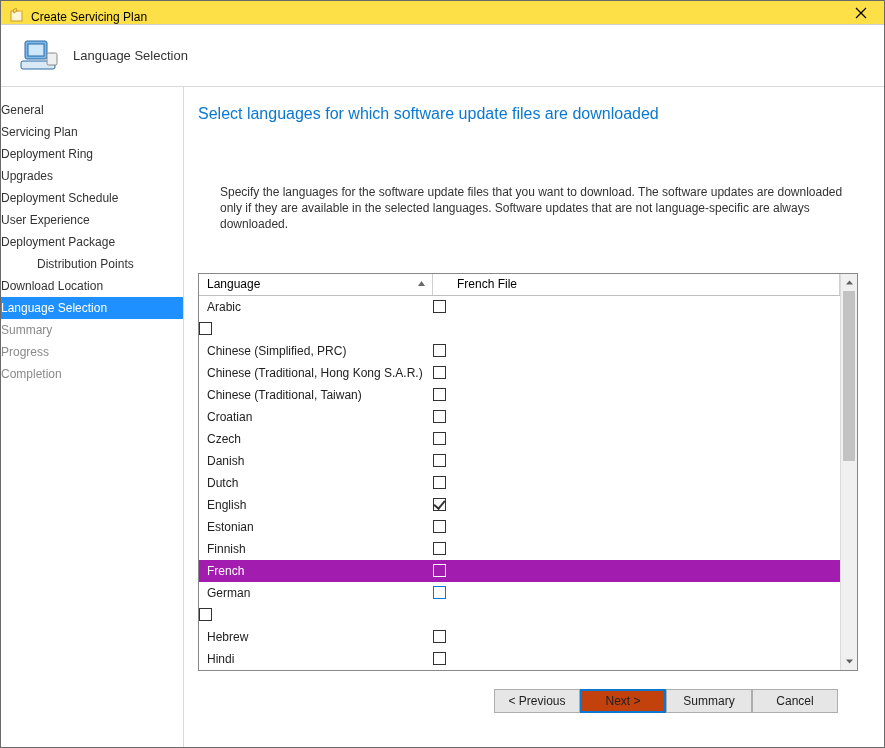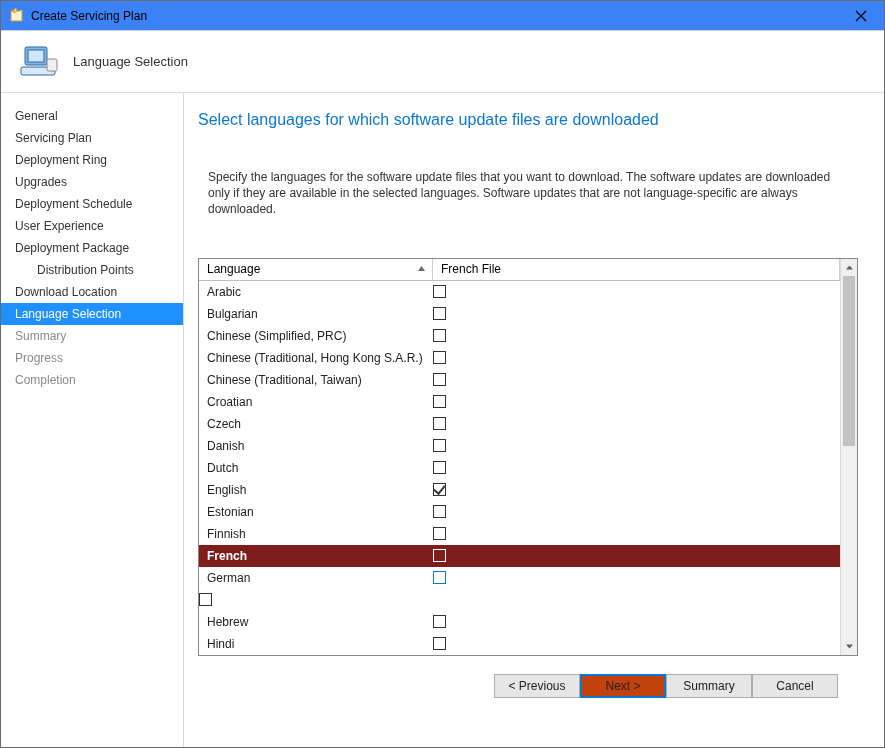--- a/index.html
+++ b/index.html
@@ -4,49 +4,49 @@
   <style>
     * { box-sizing: border-box; margin: 0; padding: 0; }
     html, body {
       width: 885px; height: 748px;
       font-family: "Segoe UI", Tahoma, sans-serif;
       font-size: 12px; color: #222;
       background: #fff; overflow: hidden;
     }
     .window { width: 885px; height: 748px; border: 1px solid #6a6a6a; display: flex; flex-direction: column; }
     
-    .titlebar { height: 30px; display: flex; align-items: center; border-bottom: 1px solid #d0d0d0; background: #3b82f6; }
+    .titlebar { height: 24px; display: flex; align-items: flex-end; border-bottom: 1px solid #d0d0d0; background: #fde047; }
     .titlebar .appicon { width: 16px; height: 16px; margin: 0 6px 0 8px; display: flex; align-items: center; justify-content: center; }
     .titlebar .title { flex: 1; font-size: 12px; color: #000; }
     .titlebar .close { width: 46px; height: 100%; display: flex; align-items: center; justify-content: center; cursor: pointer; }
     
     .headerband { height: 62px; display: flex; align-items: center; background: #fff; border-bottom: 1px solid #d9d9d9; }
     .headerband .bigicon { width: 42px; height: 36px; margin: 0 12px 0 18px; display: flex; align-items: center; justify-content: center; }
     .headerband .pagetitle { font-size: 13px; color: #333; }
     
     .body { flex: 1; display: flex; min-height: 0; }
     .sidebar { width: 183px; border-right: 1px solid #d9d9d9; padding-top: 12px; }
-    .sidebar .item { height: 22px; line-height: 22px; padding-left: 14px; font-size: 12px; color: #333; cursor: pointer; white-space: nowrap; overflow: hidden; text-overflow: ellipsis; }
+    .sidebar .item { height: 22px; line-height: 22px; padding-left: 0; font-size: 12px; color: #333; cursor: pointer; white-space: nowrap; overflow: hidden; text-overflow: ellipsis; }
     .sidebar .item.indent { padding-left: 36px; }
     .sidebar .item.selected { background: #1e90ff; color: #fff; }
     .sidebar .item.dim { color: #8a8a8a; }
     .content { flex: 1; display: flex; flex-direction: column; padding: 18px 26px 0 14px; min-width: 0; }
-    .heading { color: #0a78d1; font-size: 16px; font-weight: 400; margin-bottom: 40px; }
-    .desc { color: #333; font-size: 12px; line-height: 1.35; margin: 0 4px 40px 10px; }
+    .heading { color: #0a78d1; font-size: 16px; font-weight: 400; margin-bottom: 61px; }
+    .desc { color: #333; font-size: 12px; line-height: 1.35; margin: 0 4px 40px 22px; }
     
     .tablewrap { border: 1px solid #888; display: flex; height: 398px; }
     .tablearea { flex: 1; overflow: hidden; display: flex; flex-direction: column; }
-    .thead { height: 22px; display: flex; align-items: stretch; border-bottom: 1px solid #bfbfbf; background: #fff; }
+    .thead { height: 22px; display: flex; align-items: stretch; border-bottom: 1px solid #bfbfbf; background: #fff; gap: 16px; }
     .th { display: flex; align-items: center; padding-left: 8px; font-size: 12px; color: #000; border-right: 1px solid #d0d0d0; cursor: pointer; }
     .th.lang { width: 234px; }
     .th.upd { flex: 1; }
     .sorticon { margin-left: auto; margin-right: 6px; }
     .tbody { flex: 1; overflow: hidden; }
     .row { height: 22px; display: flex; align-items: center; font-size: 12px; }
-    .row.selected { background: #7f1d1d; color: #fff; font-weight: bold; }
+    .row.selected { background: #a21caf; color: #fff; }
     .row .cell-lang { width: 234px; padding-left: 8px; white-space: nowrap; overflow: hidden; text-overflow: ellipsis; }
     .row .cell-upd { flex: 1; display: flex; align-items: center; }
     .chk { width: 13px; height: 13px; border: 1px solid #333; background: #fff; position: relative; }
     .row.selected .chk { border-color: #fff; background: transparent; }
     .row.active .chk { border-color: #0a78d1; }
     .chk.checked::after {
       content: ""; position: absolute; left: 2px; top: -1px;
       width: 5px; height: 9px; border: solid #333; border-width: 0 2px 2px 0;
       transform: rotate(40deg);
     }
@@ -130,21 +130,20 @@
             </div>
           </div>
           <div class="tbody" id="tbody">
               <div class="row">
                 <div class="cell-lang">Arabic</div>
                 <div class="cell-upd">
                   <span class="chk"></span>
                 </div>
               </div>
               <div class="row">
-                <div class="cell-lang">Bulgarian</div>
                 <div class="cell-upd">
                   <span class="chk"></span>
                 </div>
               </div>
               <div class="row">
                 <div class="cell-lang">Chinese (Simplified, PRC)</div>
                 <div class="cell-upd">
                   <span class="chk"></span>
                 </div>
               </div>

